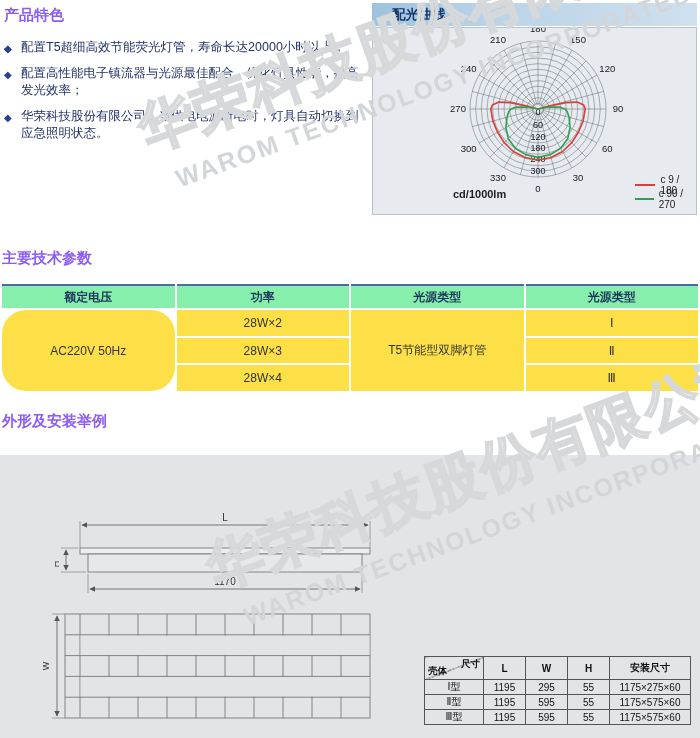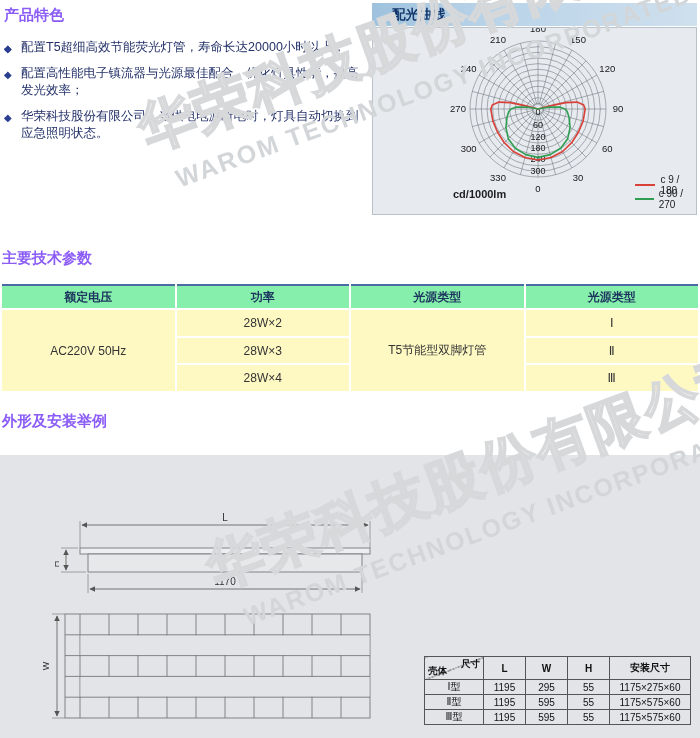--- a/index.html
+++ b/index.html
@@ -37,21 +37,21 @@
   .legend{position:absolute;left:262px;top:150px;}
   .legend-row{display:flex;align-items:center;height:14px;}
   .legend-swatch{width:22px;height:2px;margin-right:5px;background:#999;}
   .legend-label{font-size:10px;color:#1a1c20;}
 
   
   .tech-table{position:absolute;left:2px;top:284px;width:696px;z-index:2;
               display:grid;grid-template-columns:1fr 1fr 1fr 1fr;
               grid-template-rows:24px 26px 25px 26px;gap:2px;background:#fff;}
   .tech-table .cell{display:flex;align-items:center;justify-content:center;
-                    font-size:12px;color:#333;background:#fef9c3;}
+                    font-size:12px;color:#333;background:#fde047;}
   .tech-table .hd{background:#86efac;border-top:2px solid #4a6ba3;
                   font-weight:bold;color:#1c355e;}
 
   
   .outline-panel{position:absolute;left:0;top:455px;width:700px;height:283px;
                  background:#e2e4e7;z-index:2;}
   .side-view{position:absolute;left:55px;top:7px;}
   .plan-view{position:absolute;left:38px;top:151px;}
   svg text{font-family:"Liberation Sans","DejaVu Sans",sans-serif;}
 
@@ -164,21 +164,21 @@
   </div>
 </div>
 
 <div class="sec-title" style="left:2px;top:249px;">主要技术参数</div>
 <div class="tech-table">
   <div class="cell hd">额定电压</div>
   <div class="cell hd">功率</div>
   <div class="cell hd">光源类型</div>
   <div class="cell hd">光源类型</div>
 
-  <div class="cell" style="grid-area:2/1/span 3/2;">AC220V 50Hz</div>
+  <div class="cell" style="grid-area:2/1/span 3/2;border-radius:24px;">AC220V 50Hz</div>
   <div class="cell" style="grid-area:2/2;">28W×2</div>
   <div class="cell" style="grid-area:2/3/span 3/4;">T5节能型双脚灯管</div>
   <div class="cell" style="grid-area:2/4;">Ⅰ</div>
   <div class="cell" style="grid-area:3/2;">28W×3</div>
   <div class="cell" style="grid-area:3/4;">Ⅱ</div>
   <div class="cell" style="grid-area:4/2;">28W×4</div>
   <div class="cell" style="grid-area:4/4;">Ⅲ</div>
 </div>
 
 <div class="sec-title" style="left:2px;top:412px;">外形及安装举例</div>

